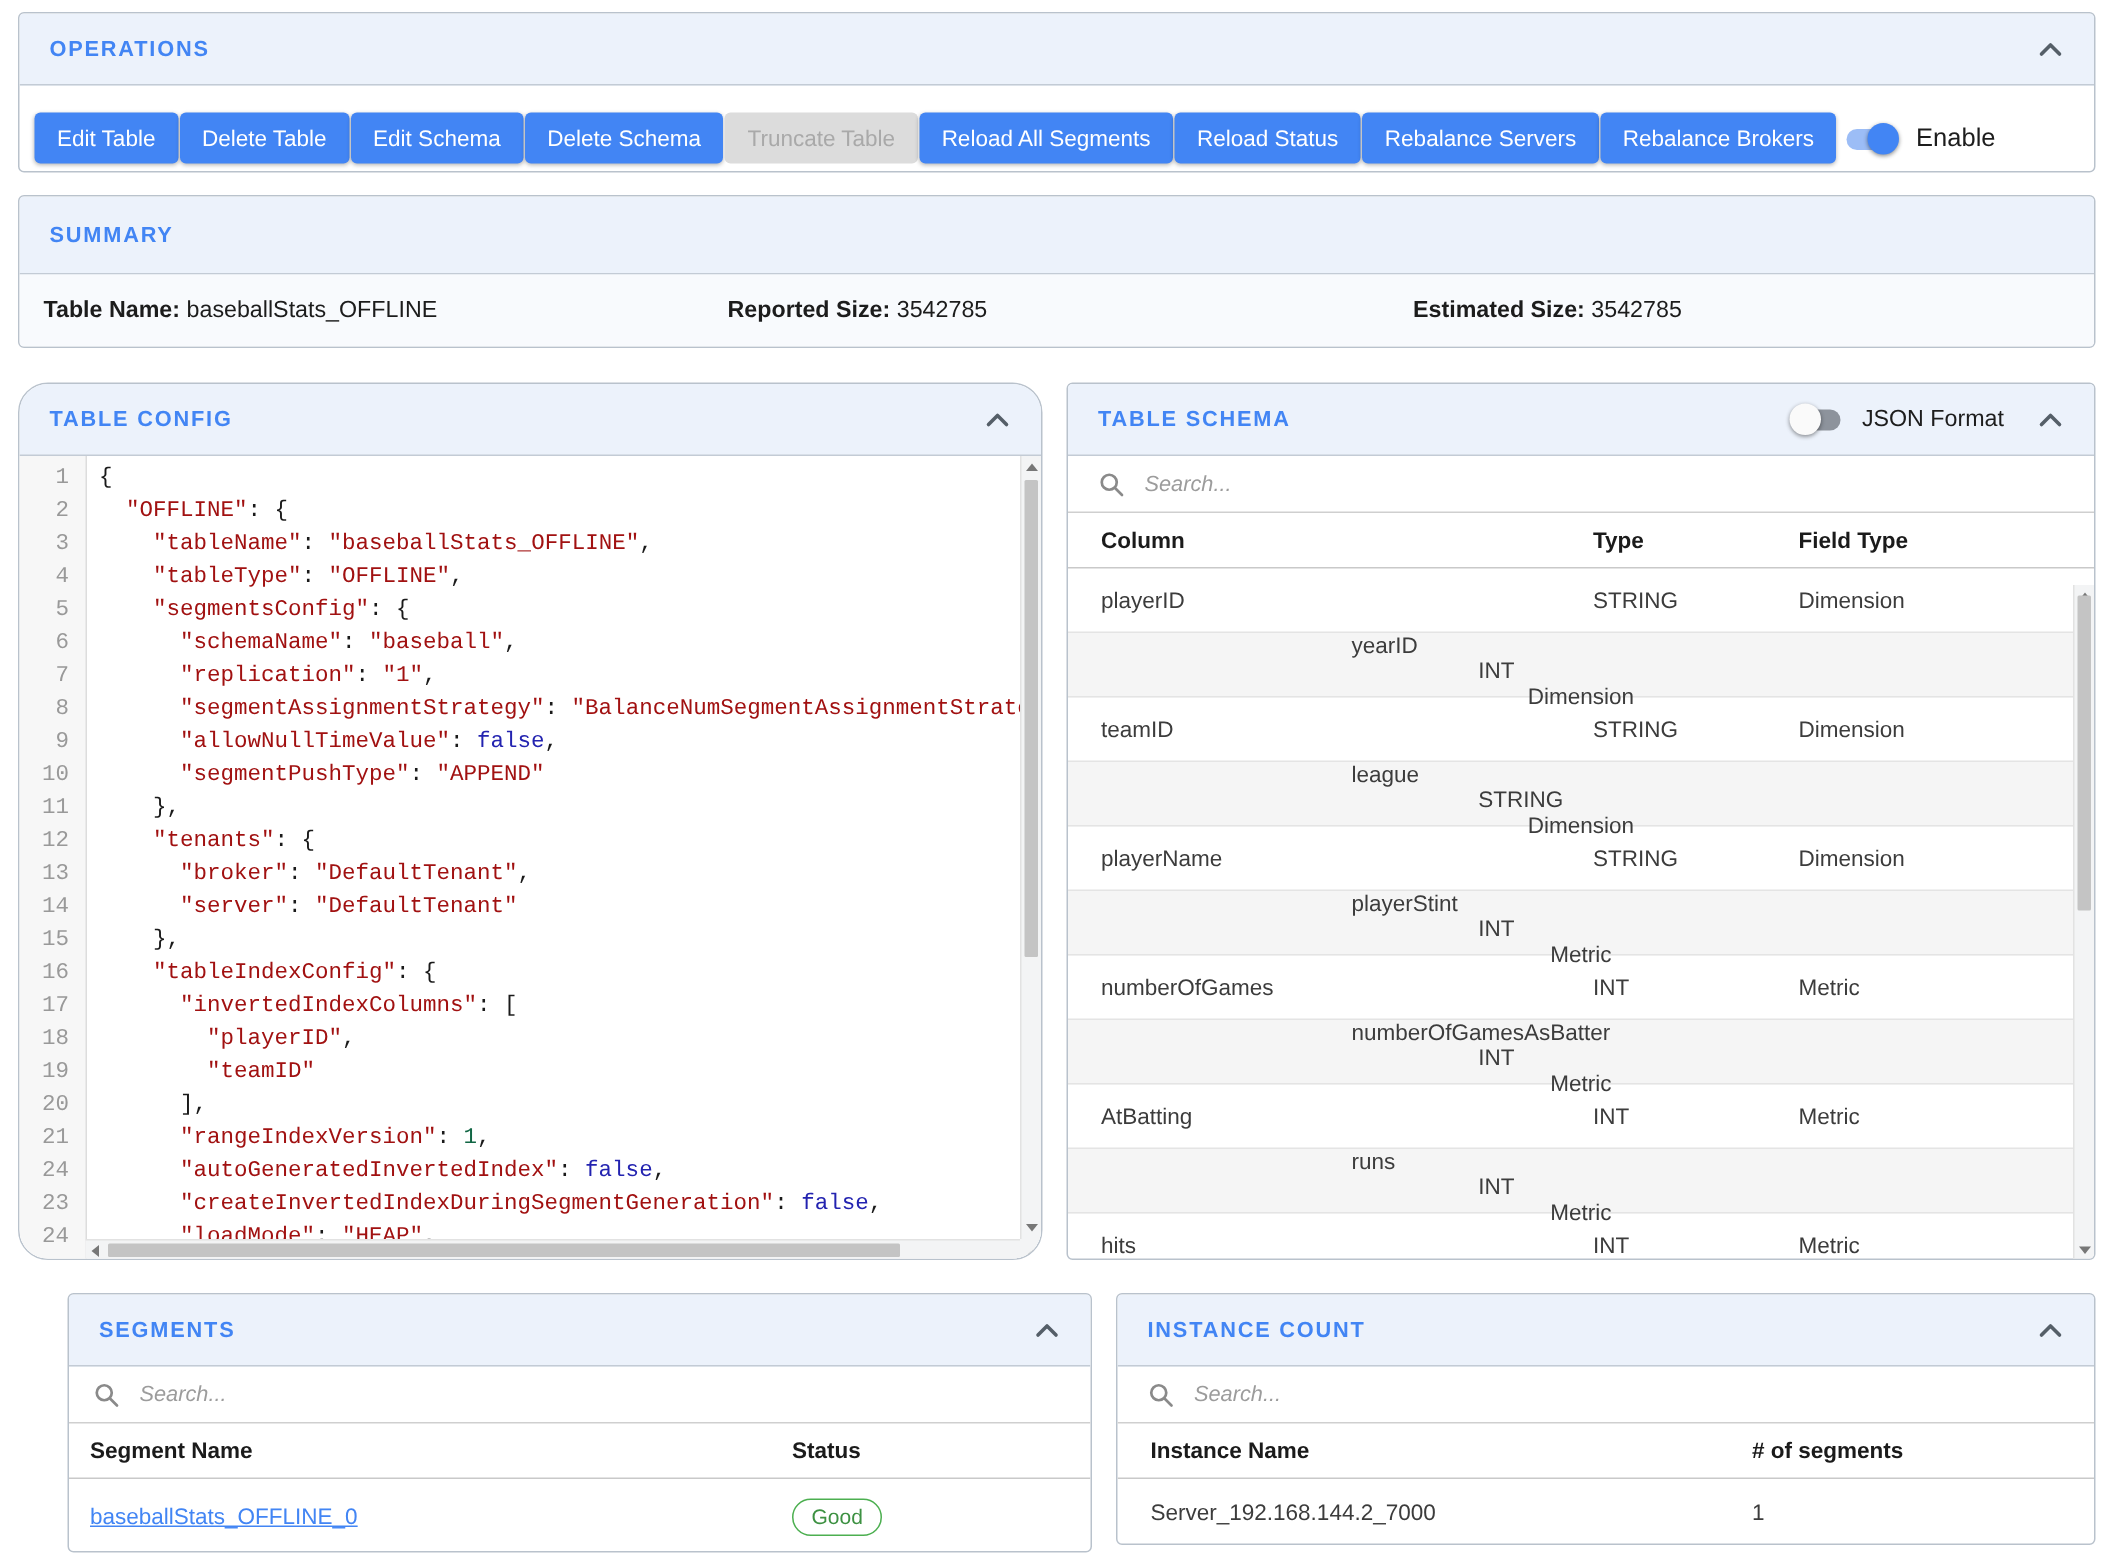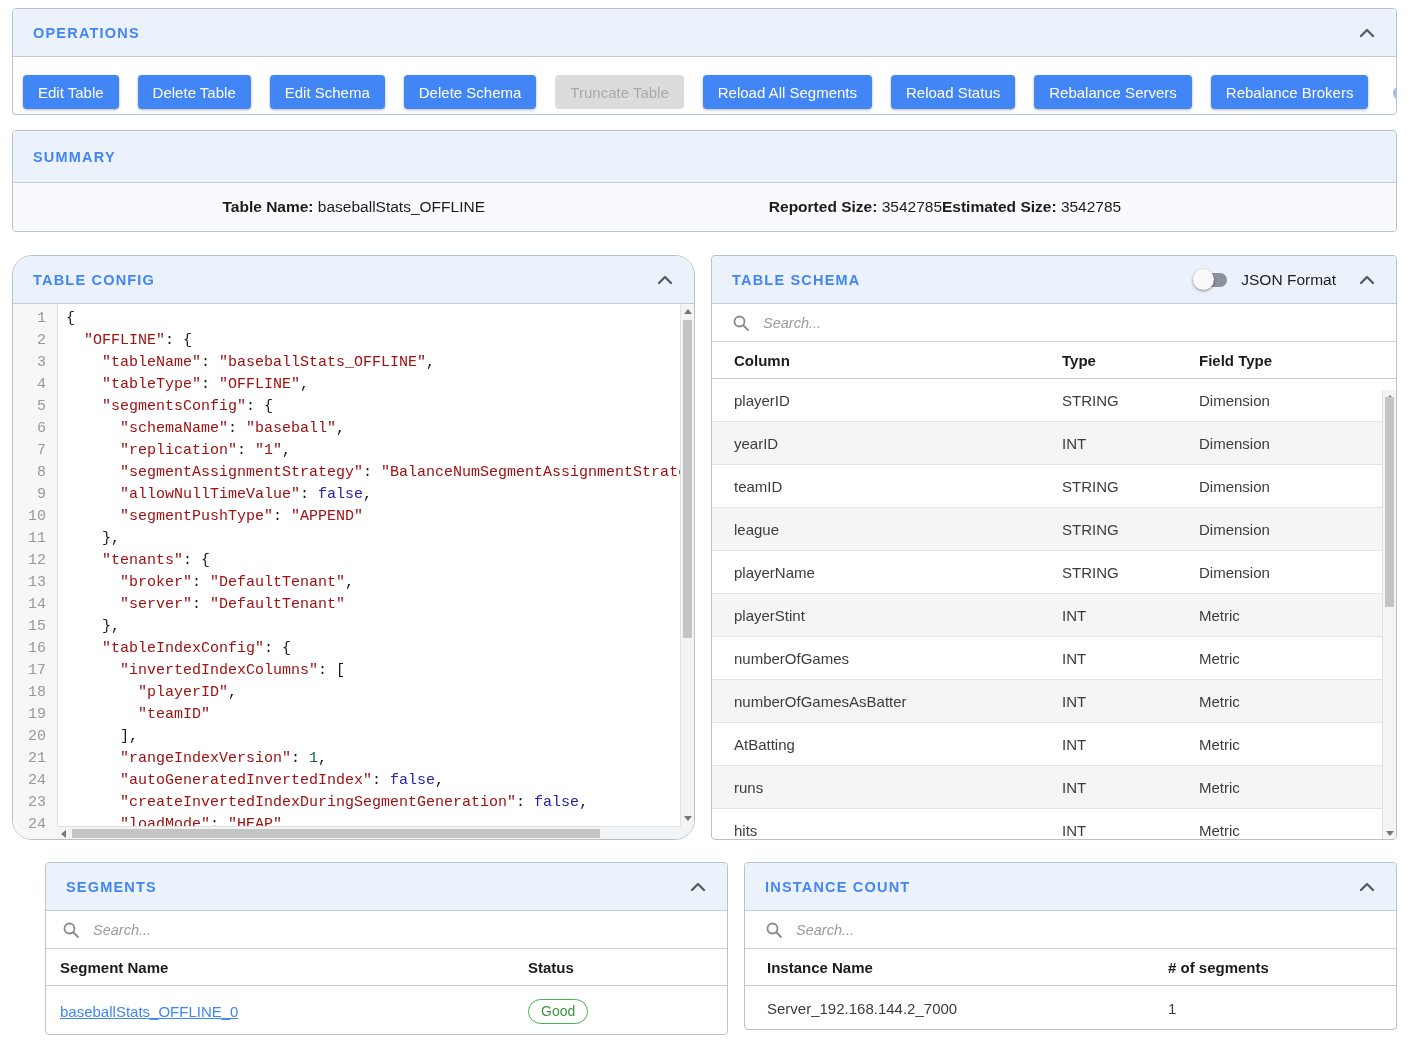--- a/index.html
+++ b/index.html
@@ -21,21 +21,21 @@
   }
   .panel-title {
     color:var(--accent,#4285f4); font-weight:bold; font-size:14.5px;
     letter-spacing:1.2px; flex:0 0 auto;
   }
   .spacer { flex:1; }
   .chev { flex:0 0 auto; display:flex; align-items:center; cursor:pointer; }
 
   
   .ops { height:107px; }
-  .ops-body { display:flex; align-items:center; padding:0 10px; height:70px; gap:19px; }
+  .ops-body { display:flex; align-items:center; padding:0 10px; height:70px; gap:1px; }
   .op-btn {
     background:var(--accent,#4285f4); color:#fff; border:none; border-radius:4px;
     height:34px; padding:0 15px; font-size:15px; font-family:inherit; cursor:pointer;
     box-shadow:0 1px 3px rgba(0,0,0,.3); white-space:nowrap;
   }
   .op-btn.disabled {
     background:#dcdcdc; color:#a9a9a9; box-shadow:none; cursor:default;
   }
   .toggle-wrap { display:flex; align-items:center; gap:12px; margin-left:4px; }
   .toggle-label { font-size:17px; color:#1d1d1d; }
@@ -44,21 +44,21 @@
   .switch { position:relative; width:36px; height:21px; cursor:pointer; flex:0 0 auto; }
   .switch .track { position:absolute; left:2px; right:2px; top:4px; height:14px; border-radius:7px; background:#8d939c; }
   .switch .thumb { position:absolute; top:0; left:0; width:21px; height:21px; border-radius:50%;
     background:#fafafa; box-shadow:0 1px 3px rgba(0,0,0,.45); }
   .switch.on .track { background:#9cbdf6; }
   .switch.on .thumb { left:auto; right:-1px; background:var(--accent,#4285f4); }
 
   
   .summary { height:102px; margin-top:15px; }
   .summary .panel-header { height:52px; }
-  .summary-body { display:flex; align-items:center; height:48px; background:#f8fafd; padding:0 16px;text-align:right; }
+  .summary-body { display:flex; align-items:center; height:48px; background:#f8fafd; padding:0 16px; }
   .sum-field { font-size:15.5px; color:#1c1c1c; }
   .sum-field b { font-weight:bold; }
   .sum-field.f0 { width:456px; }
   .sum-field.f1 { width:457px; }
 
   
   .row { display:flex; gap:16px; align-items:flex-start; }
   .mid { margin-top:23px; }
   .bot { margin-top:22px; }
   .col-l { width:683px; flex:0 0 auto; }
@@ -94,21 +94,21 @@
   .search-row { display:flex; align-items:center; gap:11px; height:38px; padding:0 20px;
     border-bottom:1px solid #cfcfcf; }
   .search-input { border:none; outline:none; font-size:14.5px; color:#333; flex:1;
     font-family:inherit; background:transparent;font-style:italic; }
   .search-input::placeholder { color:#9c9c9c; }
 
   .thead { display:flex; align-items:center; height:37px; font-weight:bold; font-size:15px;
     color:#1b1b1b; border-bottom:1px solid #c9c9c9; }
   .trow { display:flex; align-items:center; height:43px; font-size:15px; color:#3c3c3c;
     border-bottom:1px solid #e4e4e4; }
-  .trow.alt { background:#f5f5f5; }
+  .trow.alt { background:#f5f5f5;flex-direction:column; }
 
   
   .schema { height:585px; }
   .schema-scroll { position:relative; height:537px; overflow:hidden; }
   .sc0 { width:350px; padding-left:22px; }
   .sc1 { width:137px; }
   .sc2 { flex:1; }
   .schema .vsb2 { position:absolute; top:86px; right:0; bottom:0; width:14px; background:#f3f4f5; border-left:1px solid #e2e2e2; }
   .vsb2 .thumb { position:absolute; left:2px; right:2px; background:#c4c4c4; border-radius:1px; }
 

